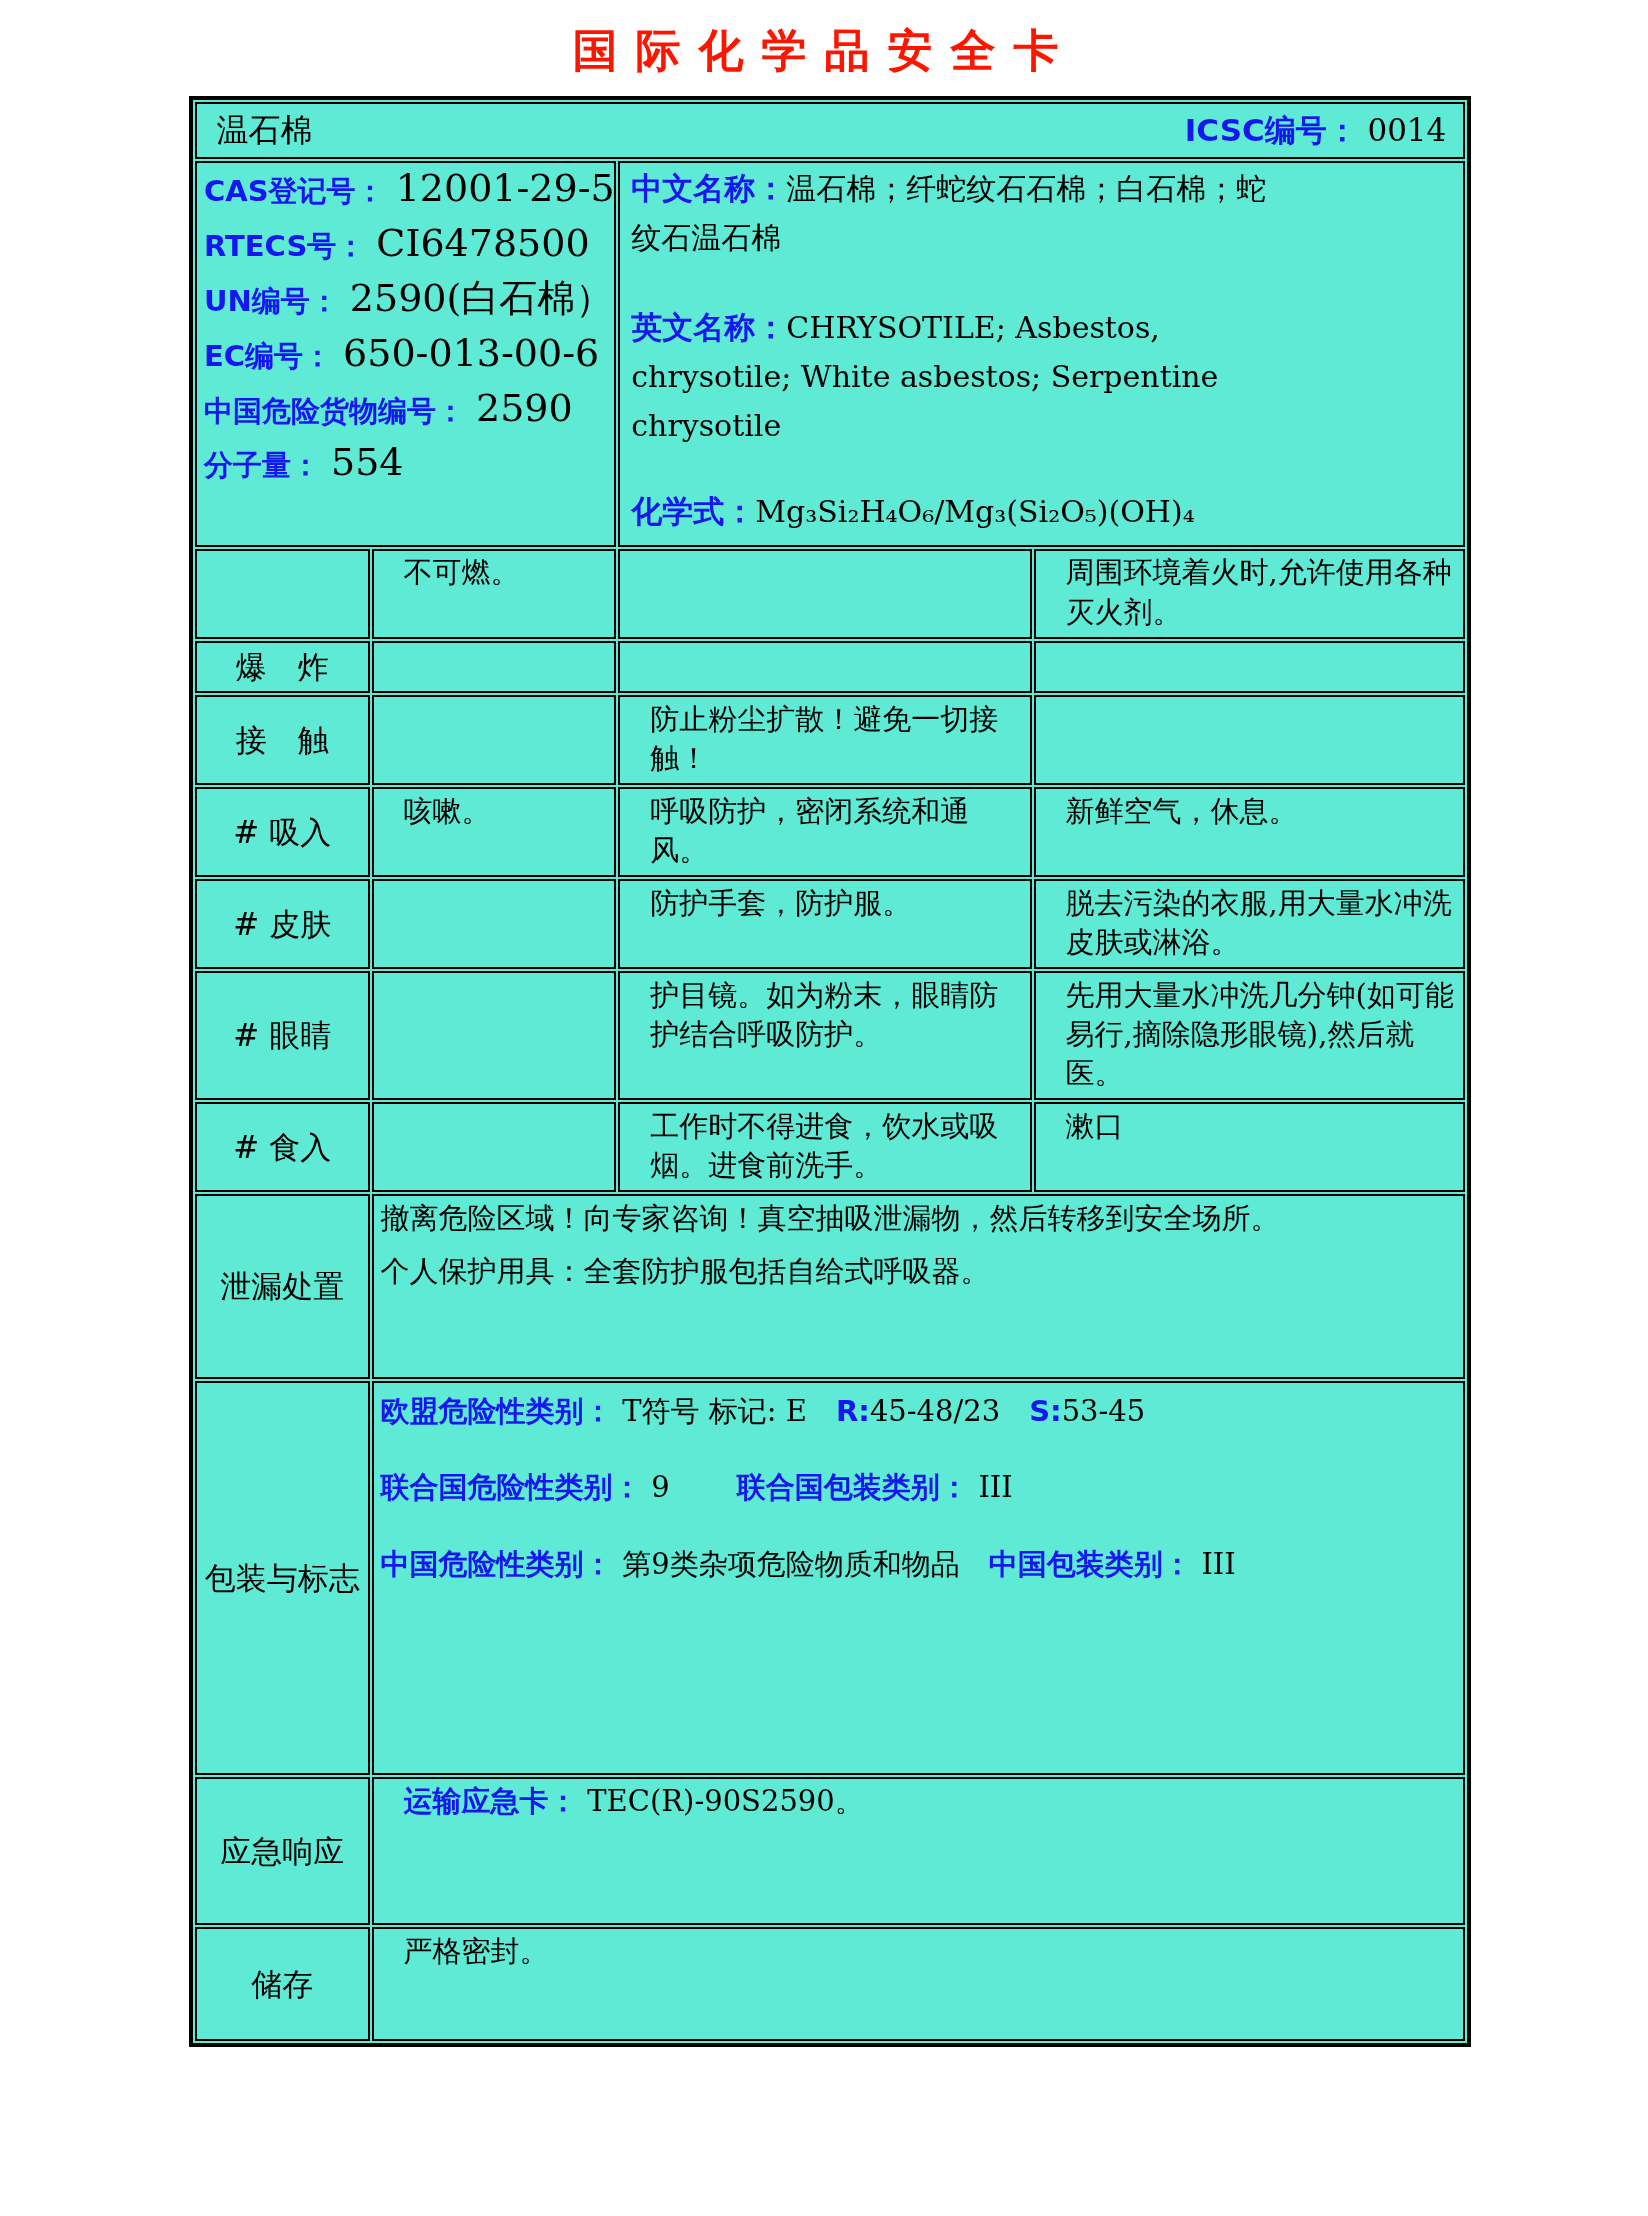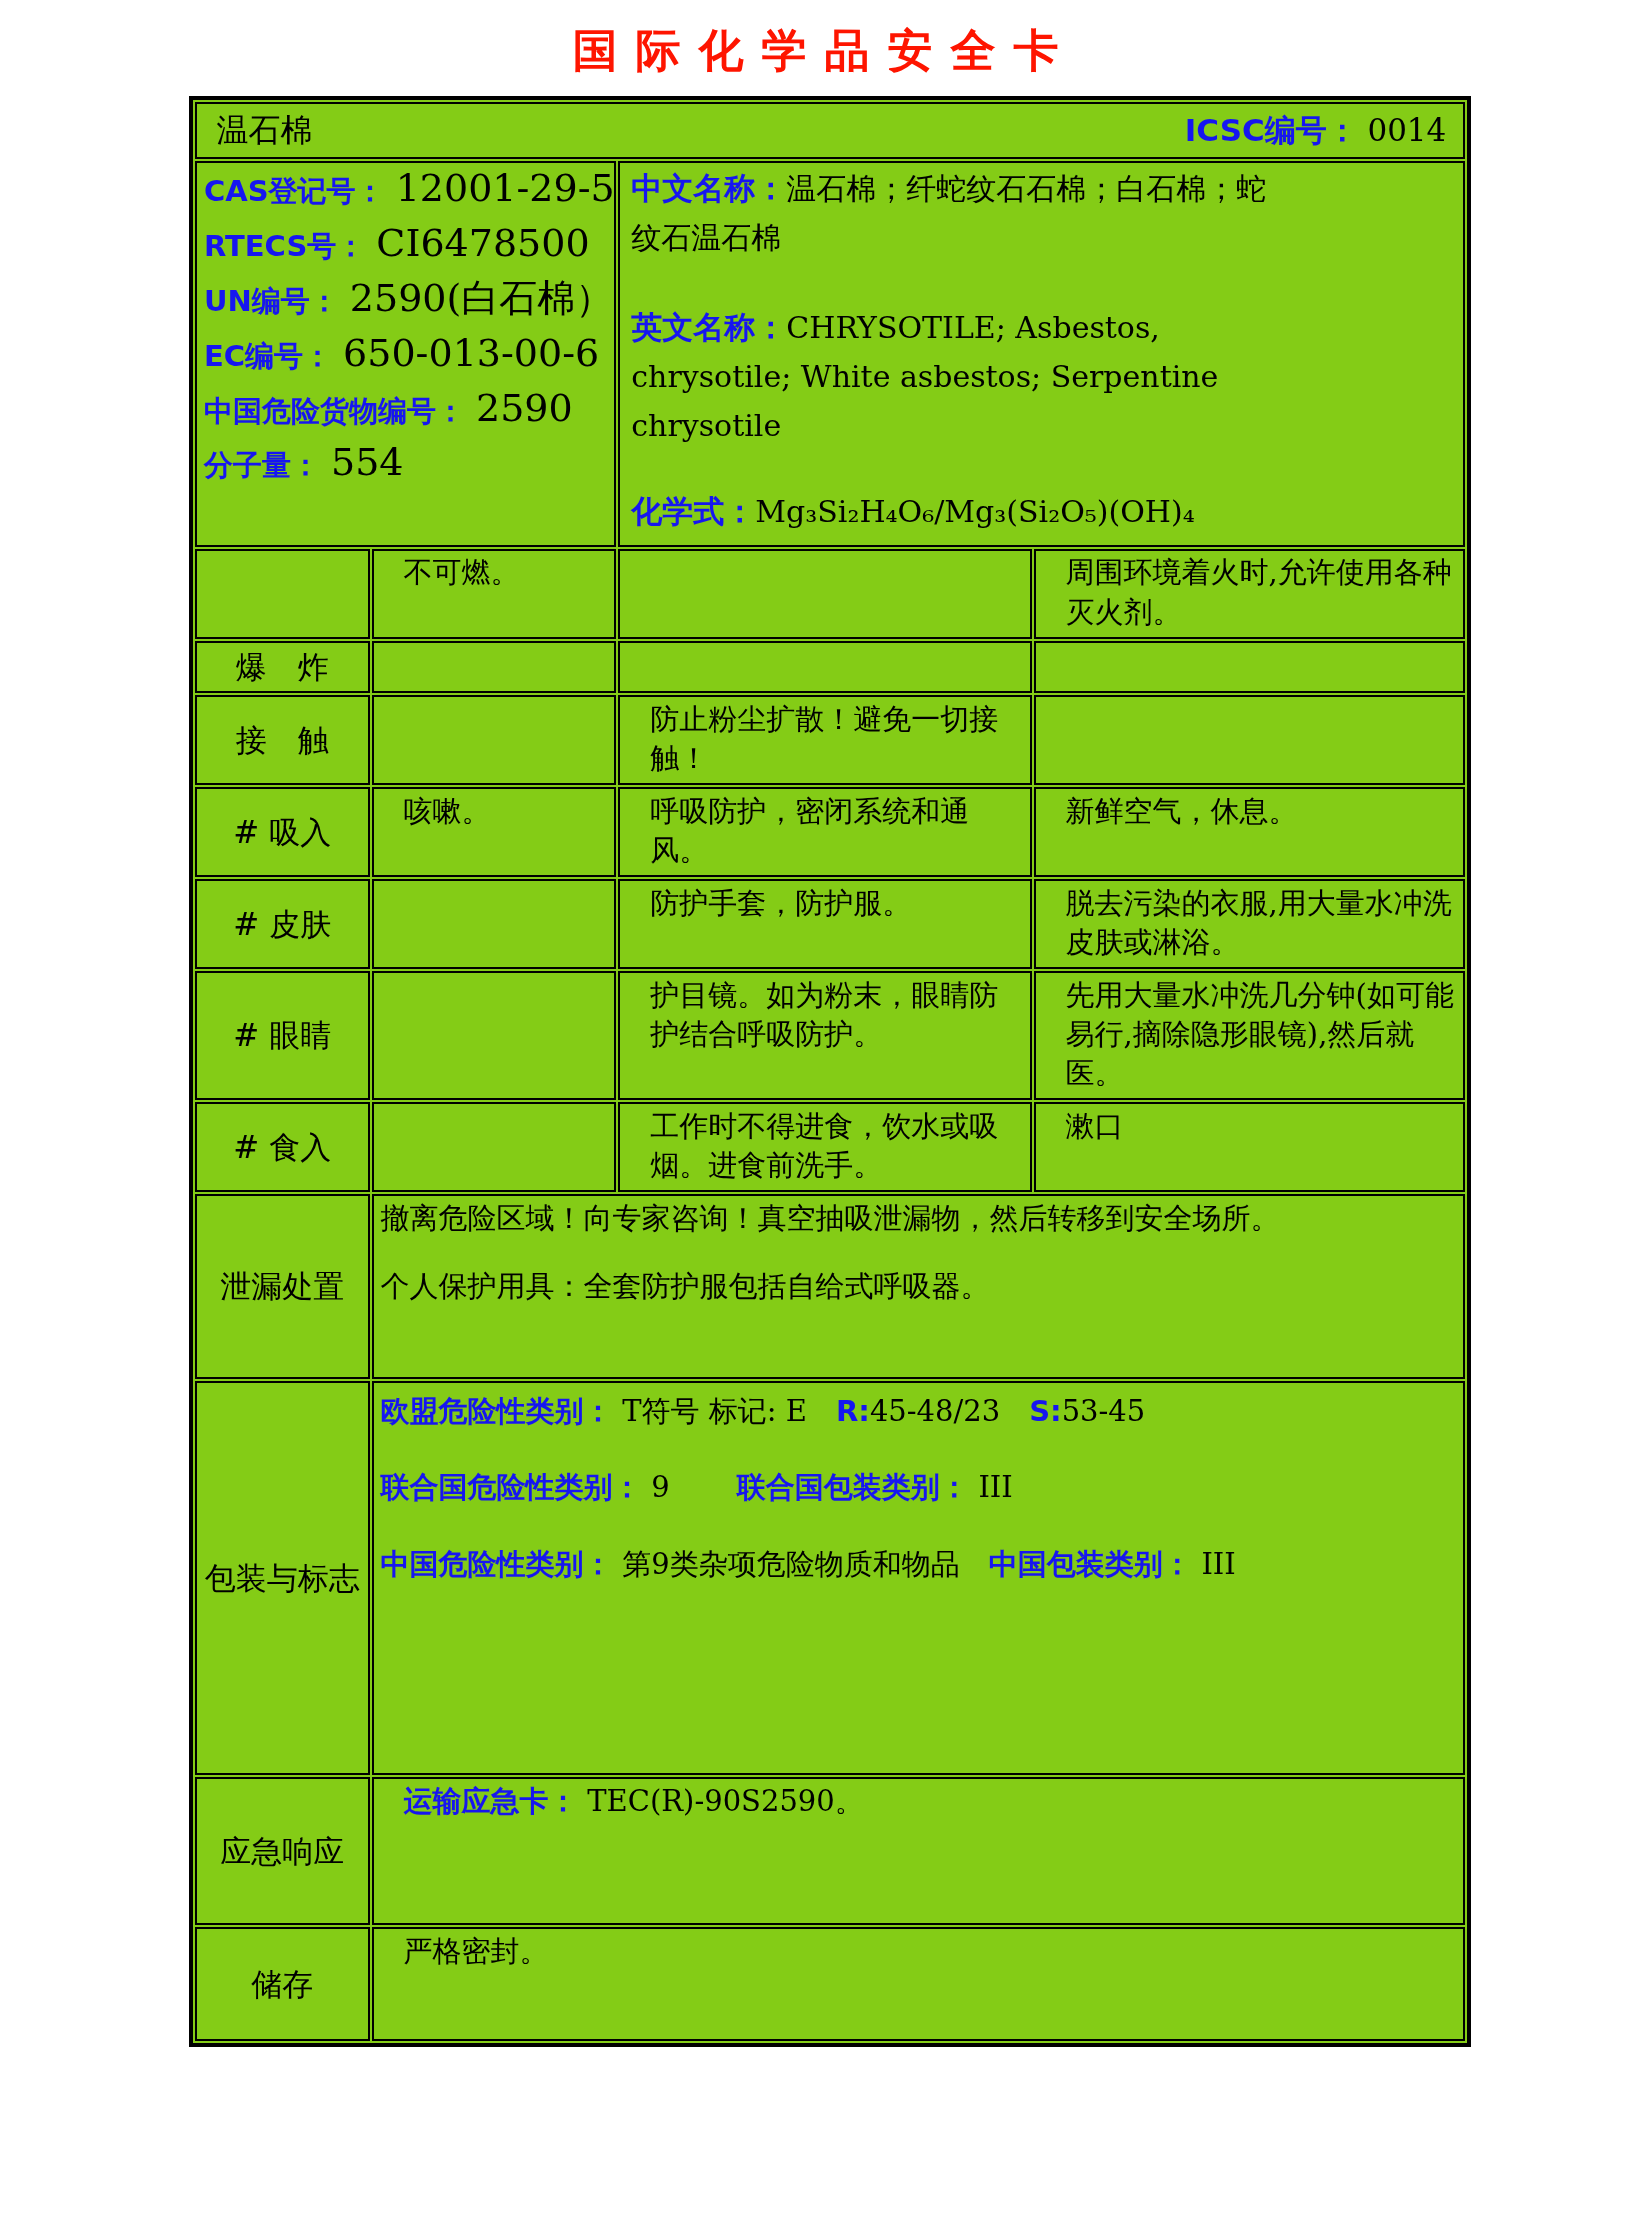--- a/index.html
+++ b/index.html
@@ -19,21 +19,21 @@
     letter-spacing: 18px;
     color: #fe1500;
   }
   table.card {
     margin: 15.3px 0 0 189px;
     width: 1282px;
     table-layout: fixed;
     border-collapse: separate;
     border-spacing: 2.1px;
     border: 4.2px solid #000;
-    background: #84cc16;
+    background: #5eead4;
   }
   td { border: 2.1px solid #000; vertical-align: top; padding: 4.2px 7px; overflow: hidden; }
   .blue, .lab { color: #1616f0; font-family: "DejaVu Sans", "Liberation Sans", sans-serif; font-weight: bold; }
   .ser { font-family: "DejaVu Serif", "Liberation Serif", serif; color: #000; }
 
   
   tr.row-title td   { height: 57px; }
   tr.row-info td    { height: 280px; }
   tr.row-head td    { height: 95px; }
   tr.row-fire td    { height: 79px; }
@@ -67,21 +67,21 @@
   td.lab-cell {
     vertical-align: middle; text-align: center;
     font-size: 31px; line-height: 1.3;
   }
   td.head-cell { vertical-align: middle; text-align: center; font-size: 31px; line-height: 1.35; }
   .head-narrow { display: inline-block; width: 143px; }
 
   td.body-cell { font-size: 29px; line-height: 1.36; padding-top: 2.8px; padding-left: 30px; }
 
   .spill-cell p { font-size: 29px; line-height: 1.3; }
-  .spill-l2 { margin-top: 30px; }
+  .spill-l2 { margin-top: 15px; }
 
   .pack-cell { padding-top: 9.7px; }
   .pack-cell p { font-size: 29px; line-height: 1.3; margin-bottom: 39px; white-space: nowrap; }
   .pack-cell .lab { font-size: 29px; }
   .gap-l { margin-left: 29px; }
   .gap-xl { margin-left: 67px; }
   .vgap { margin-left: 9.7px; }
 </style>
 </head>
 <body>

